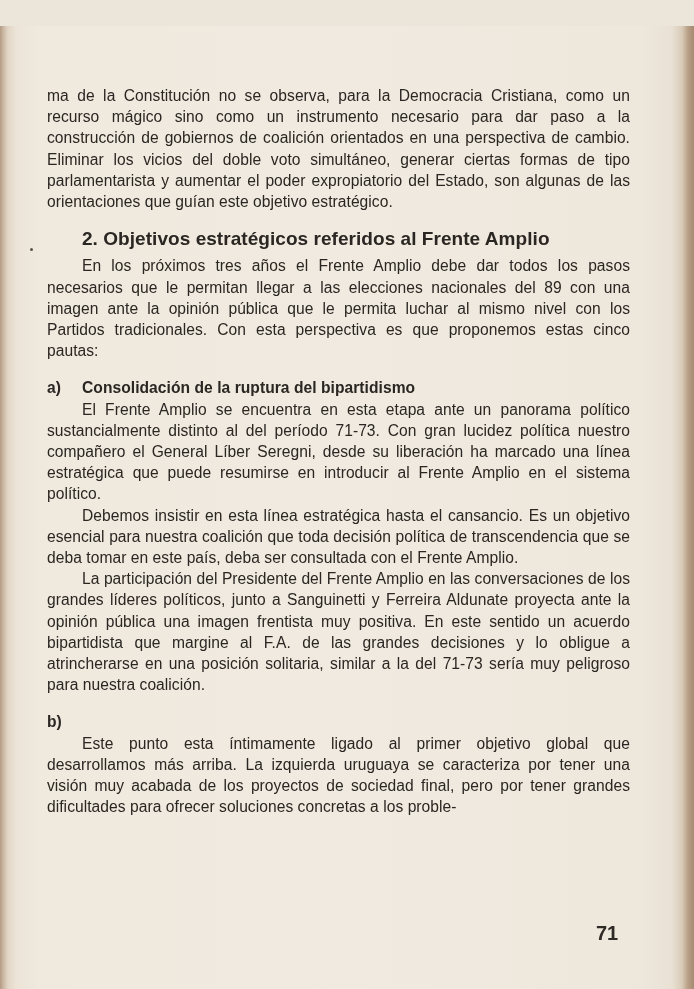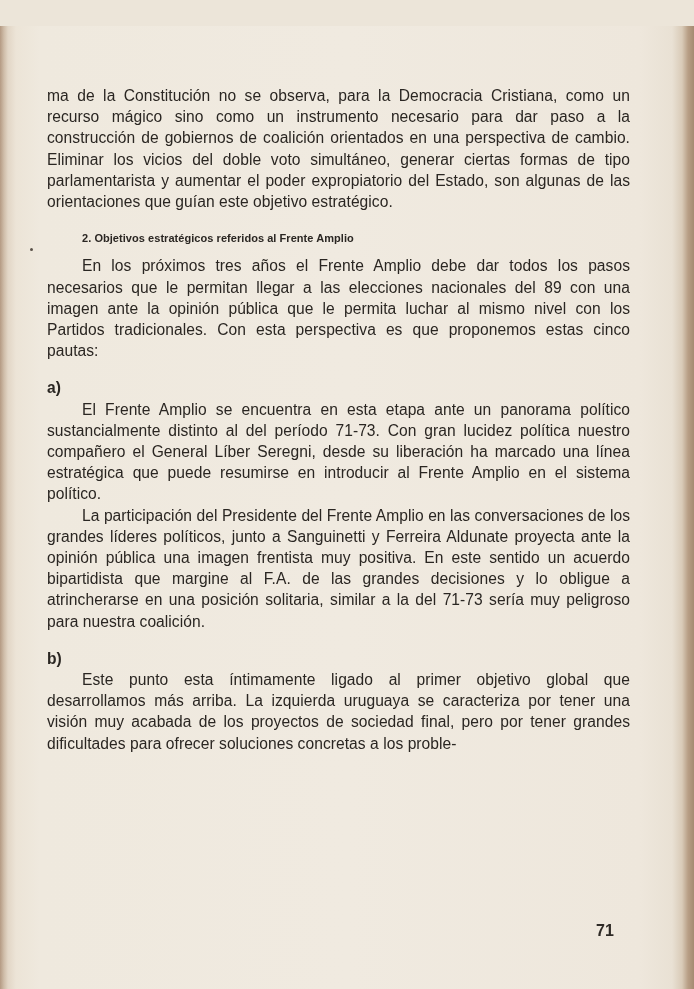--- a/index.html
+++ b/index.html
@@ -54,21 +54,21 @@
   .sub-heading .marker {
     width: 35px;
     display: inline-block;
   }
   .gap-lg { height: 16px; }
   .gap-sm { height: 6px; }
   .page-number {
     position: absolute;
     left: 596px;
     top: 896px;
-    font-size: 16px;
+    font-size: 20px;
     font-weight: bold;
     color: #2e2a26;
   }
   .stray-mark {
     position: absolute;
     left: 30px;
     top: 222px;
     width: 3px; height: 3px;
     border-radius: 50%;
     background: #5a524a;
@@ -78,33 +78,35 @@
 <body>
 
 <div class="page">
   <div class="stray-mark"></div>
 
   <div class="text-block">
     <p class="para">ma de la Constitución no se observa, para la Democracia Cristiana, como un recurso mágico sino como un instrumento necesario para dar paso a la construcción de gobiernos de coalición orientados en una perspectiva de cambio. Eliminar los vicios del doble voto simultáneo, generar ciertas formas de tipo parlamentarista y aumentar el poder expropiatorio del Estado, son algunas de las orientaciones que guían este objetivo estratégico.</p>
 
     <div class="gap-lg"></div>
 
-    <h2 class="heading" style="font-size:11px;line-height:21.2px;">2. Objetivos estratégicos referidos al Frente Amplio</h2>
+    <h2 class="heading" style="font-size:19px;line-height:21.2px;">2. Objetivos estratégicos referidos al Frente Amplio</h2>
 
     <div class="gap-sm"></div>
 
     <p class="para indent">En los próximos tres años el Frente Amplio debe dar todos los pasos necesarios que le permitan llegar a las elecciones nacionales del 89 con una imagen ante la opinión pública que le permita luchar al mismo nivel con los Partidos tradicionales. Con esta perspectiva es que proponemos estas cinco pautas:</p>
 
     <div class="gap-lg"></div>
 
     <h3 class="sub-heading" style="font-size:15.6px;line-height:21.2px;">
       <span class="marker">a)</span>
+      <span>Consolidación de la ruptura del bipartidismo</span>
     </h3>
 
     <p class="para indent">El Frente Amplio se encuentra en esta etapa ante un panorama político sustancialmente distinto al del período 71-73. Con gran lucidez política nuestro compañero el General Líber Seregni, desde su liberación ha marcado una línea estratégica que puede resumirse en introducir al Frente Amplio en el sistema político.</p>
+    <p class="para indent">Debemos insistir en esta línea estratégica hasta el cansancio. Es un objetivo esencial para nuestra coalición que toda decisión política de transcendencia que se deba tomar en este país, deba ser consultada con el Frente Amplio.</p>
     <p class="para indent">La participación del Presidente del Frente Amplio en las conversaciones de los grandes líderes políticos, junto a Sanguinetti y Ferreira Aldunate proyecta ante la opinión pública una imagen frentista muy positiva. En este sentido un acuerdo bipartidista que margine al F.A. de las grandes decisiones y lo obligue a atrincherarse en una posición solitaria, similar a la del 71-73 sería muy peligroso para nuestra coalición.</p>
 
     <div class="gap-lg"></div>
 
     <h3 class="sub-heading" style="font-size:15.6px;line-height:21.2px;">
       <span class="marker">b)</span>
     </h3>
 
     <p class="para indent">Este punto esta íntimamente ligado al primer objetivo global que desarrollamos más arriba. La izquierda uruguaya se caracteriza por tener una visión muy acabada de los proyectos de sociedad final, pero por tener grandes dificultades para ofrecer soluciones concretas a los proble-</p>
   </div>

